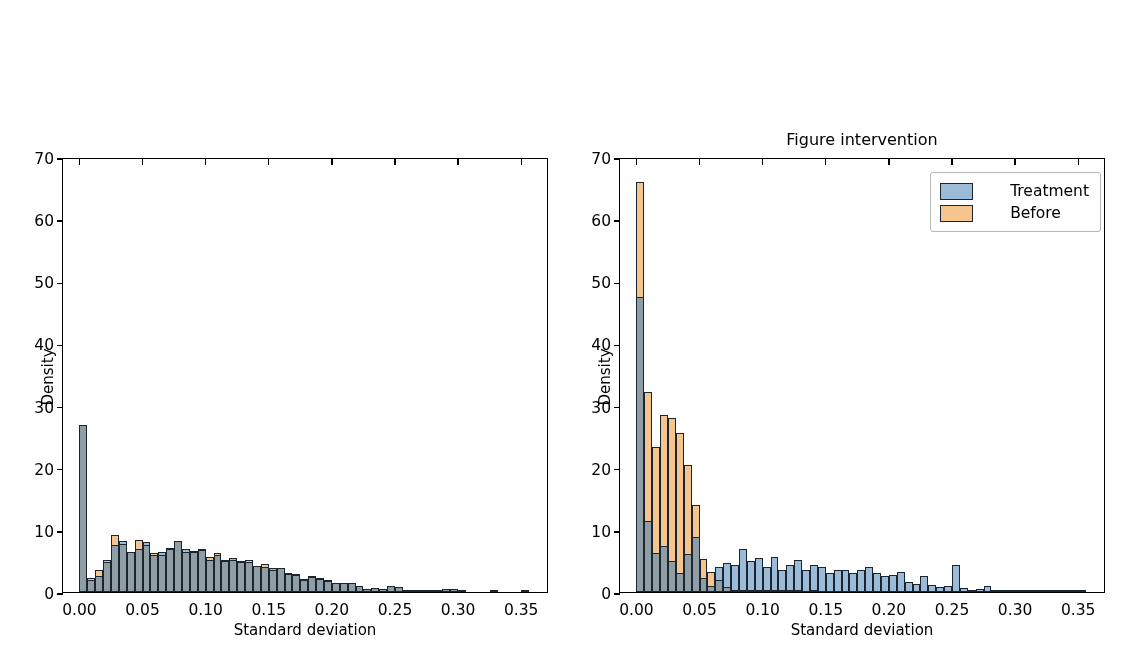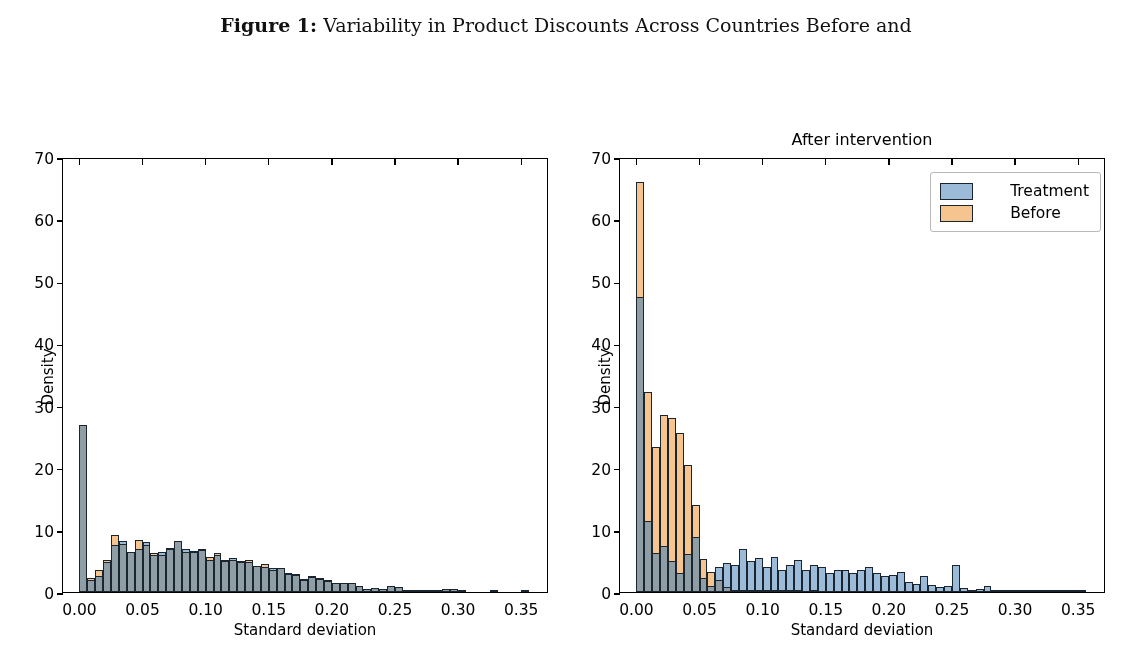--- a/index.html
+++ b/index.html
@@ -49,24 +49,20 @@
   .legrow{display:flex;align-items:center;height:22px;gap:26px;}
   .legswatch{width:31px;height:15px;border:1.2px solid #1a2530;margin-right:11px;}
   .legtext{font-size:15.5px;color:#000;}
 </style>
 </head>
 <body>
 
 <div id="root">
 
   <div class="caption">
-    <span class="ln">
-      <span class="lab">Figure 1:</span>
-      <span>Variability in Product Discounts Across Countries Before and</span>
-    </span>
   </div>
 
   <div class="panel" id="panel-left" style="left:62px;top:158px;width:486px;height:435px;">
     <div class="axes" id="axes-left" style="left:0;top:0;width:486px;height:435px;">
       <div class="plotarea" id="plot-left">
           <div class="bar ctrl" style="left: 16.4104px; width: 7.88961px; height: 167.164px;"></div>
           <div class="bar ovl" style="left: 16.4104px; width: 7.88961px; height: 167.164px;"></div>
           <div class="bar ctrl" style="left: 24.3px; width: 7.88961px; height: 13.6714px;"></div>
           <div class="bar ovl" style="left: 24.3px; width: 7.88961px; height: 12.4286px;"></div>
           <div class="bar ctrl" style="left: 32.1896px; width: 7.88961px; height: 22.3714px;"></div>
@@ -199,21 +195,21 @@
         <div class="xtick" style="left: 395.112px;">0.30</div>
         <div class="xtickmark" style="left: 394.462px;"></div>
         <div class="xtick" style="left: 458.229px;">0.35</div>
         <div class="xtickmark" style="left: 457.579px;"></div>
       </div>
     <div class="ylabel" style="left:-232px;top:210px;width:435px;text-align:center;">Density</div>
     <div class="xlabel" style="top:463px;left:0;">Standard deviation</div>
   </div>
 
   <div class="panel" id="panel-right" style="left:619px;top:158px;width:486px;height:435px;">
-    <div class="ptitle">After intervention</div>
+    <div class="ptitle">Figure intervention</div>
     <div class="axes" id="axes-right" style="left:0;top:0;width:486px;height:435px;">
       <div class="plotarea" id="plot-right">
           <div class="bar ctrl" style="left: 16.4104px; width: 7.88961px; height: 410.143px;"></div>
           <div class="bar ovl" style="left: 16.4104px; width: 7.88961px; height: 295.179px;"></div>
           <div class="bar ctrl" style="left: 24.3px; width: 7.88961px; height: 200.1px;"></div>
           <div class="bar ovl" style="left: 24.3px; width: 7.88961px; height: 70.8429px;"></div>
           <div class="bar ctrl" style="left: 32.1896px; width: 7.88961px; height: 145.414px;"></div>
           <div class="bar ovl" style="left: 32.1896px; width: 7.88961px; height: 38.5286px;"></div>
           <div class="bar ctrl" style="left: 40.0792px; width: 7.88961px; height: 177.107px;"></div>
           <div class="bar ovl" style="left: 40.0792px; width: 7.88961px; height: 45.9857px;"></div>

